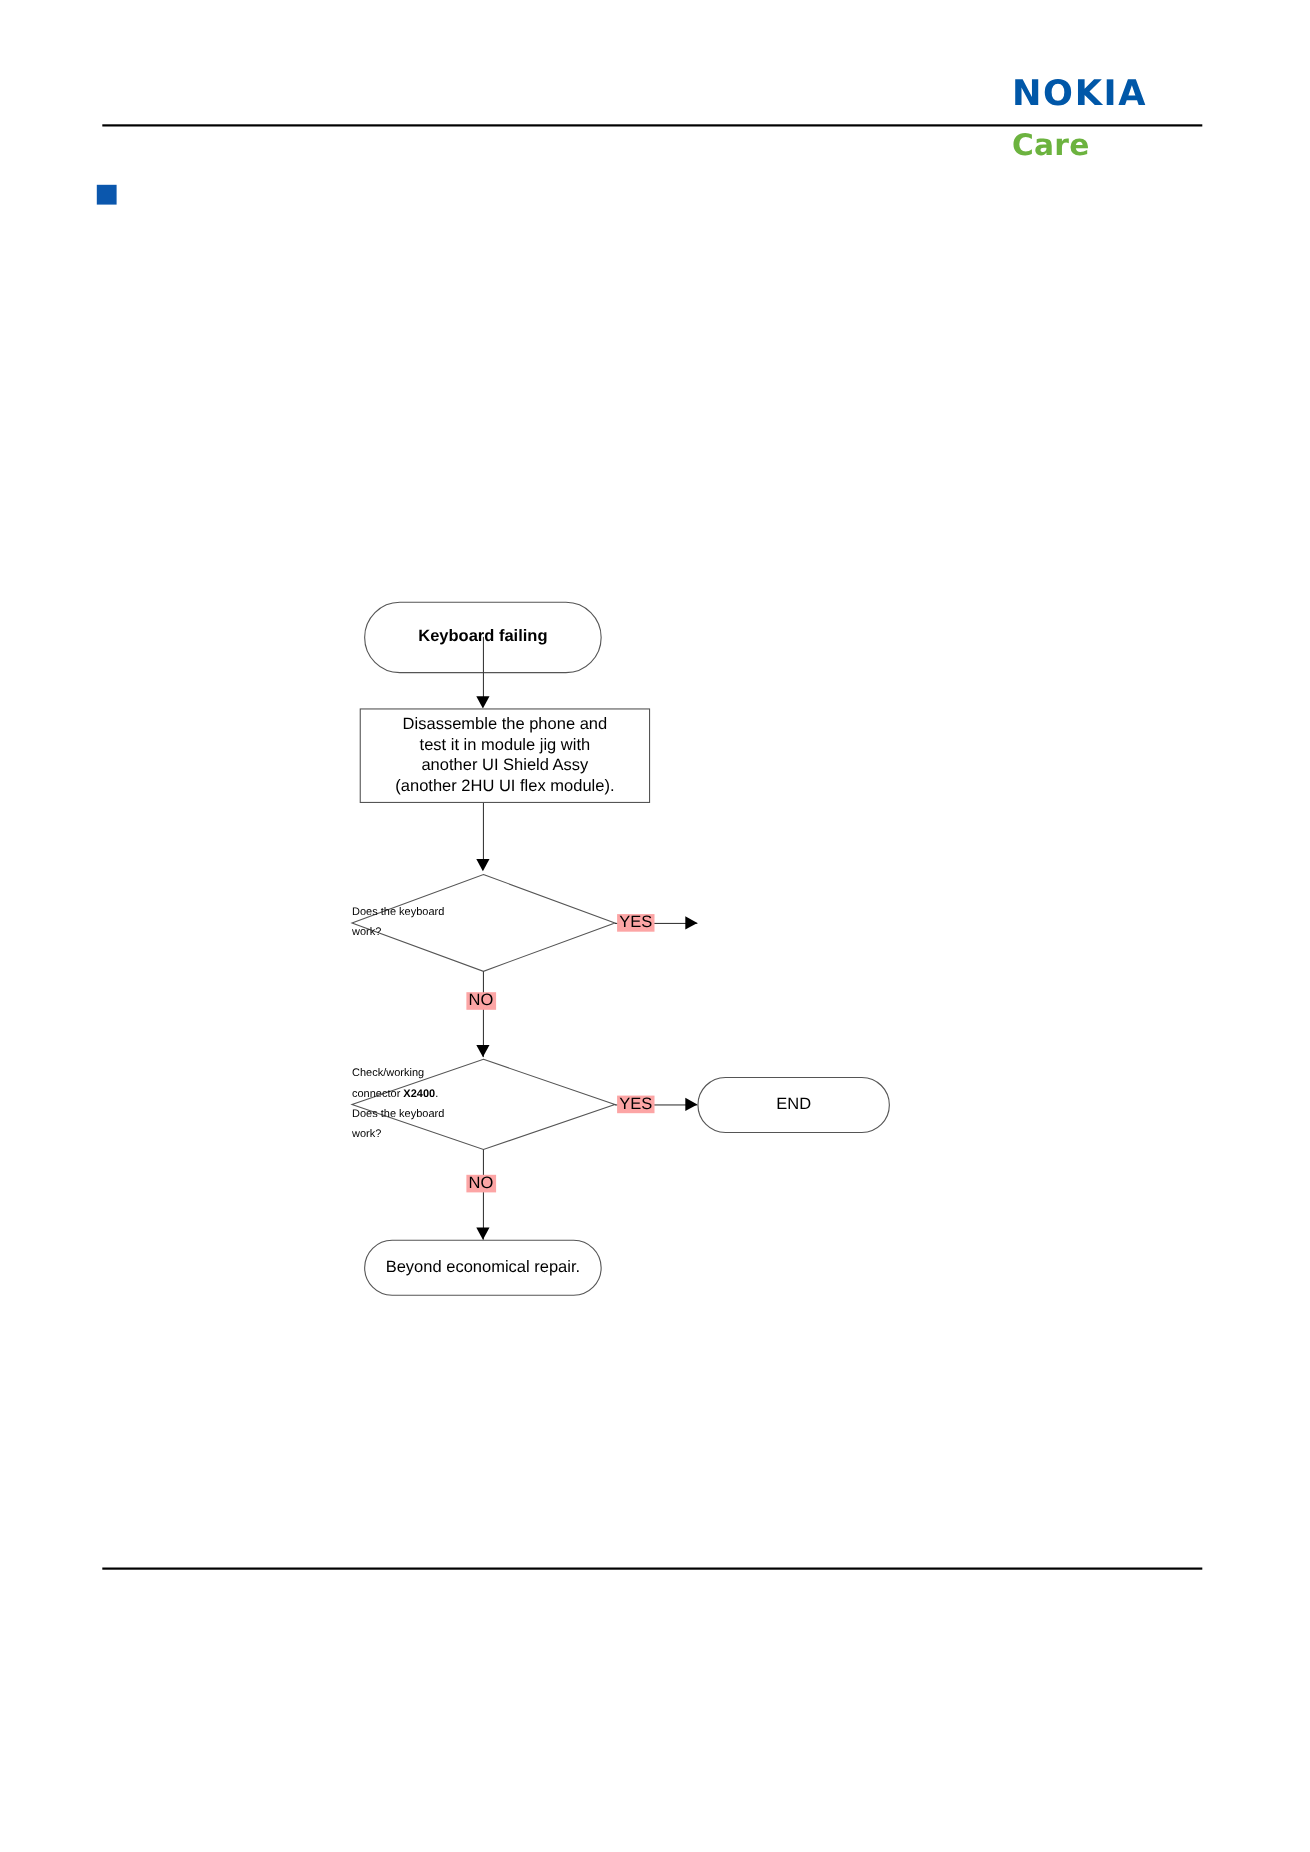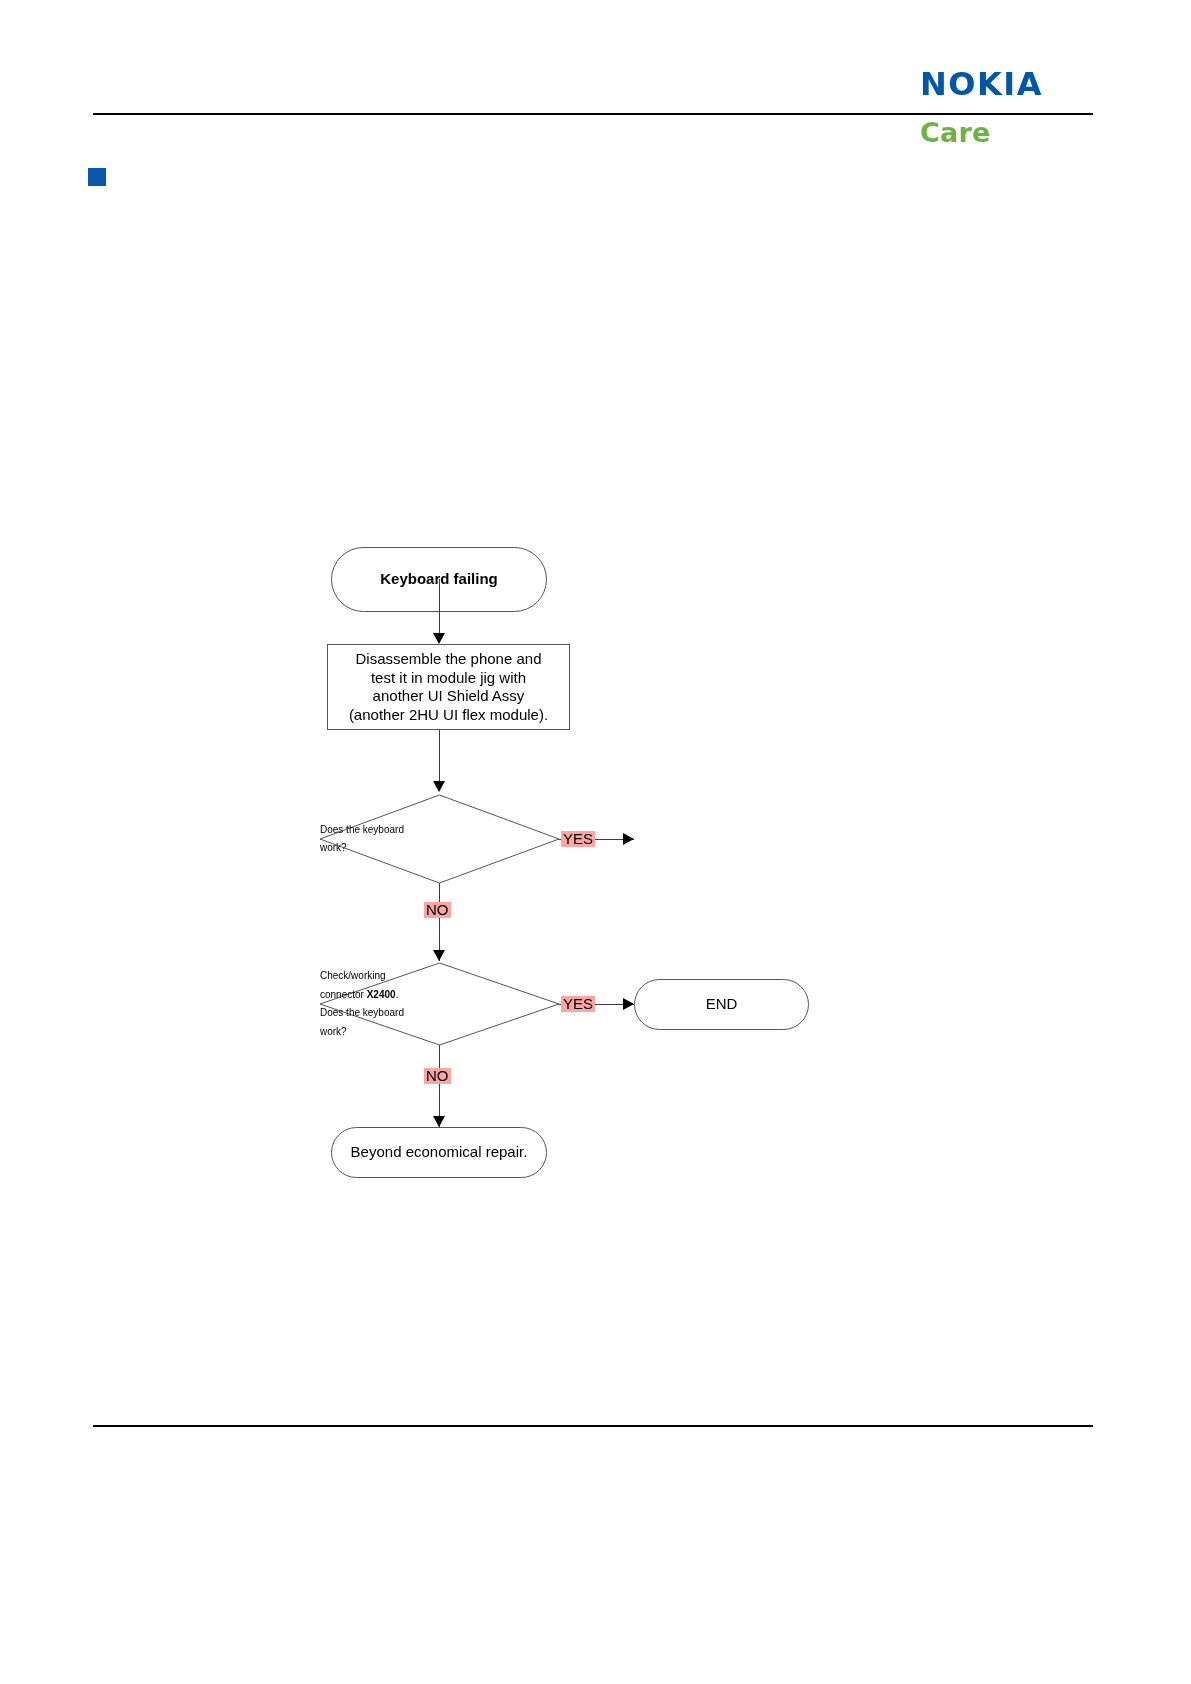--- a/index.html
+++ b/index.html
@@ -170,21 +170,21 @@
 
   <div class="flow">
 
     <div class="node terminal" style="left:331px; top:547px; width:216px; height:65px;font-weight:bold;">
       <span>Keyboard failing</span>
     </div>
 
     <div class="conn conn-v" style="left:439px; top:579px; width:1px; height:56px;"></div>
     <div class="arrow-down" style="left:433px; top:633px;"></div>
 
-    <div class="node process" style="left:327px; top:644px; width:243px; height:86px; flex-direction:column;">
+    <div class="node process" style="left:327px; top:644px; width:264px; height:86px; flex-direction:column;">
       <span>Disassemble the phone and</span>
       <span>test it in module jig with</span>
       <span>another UI Shield Assy</span>
       <span>(another 2HU UI flex module).</span>
     </div>
 
     <div class="conn conn-v" style="left:439px; top:730px; width:1px; height:53px;"></div>
     <div class="arrow-down" style="left:433px; top:781px;"></div>
 
     <div class="diamond-wrap" style="left:320px; top:795px; width:239px; height:88px;">

